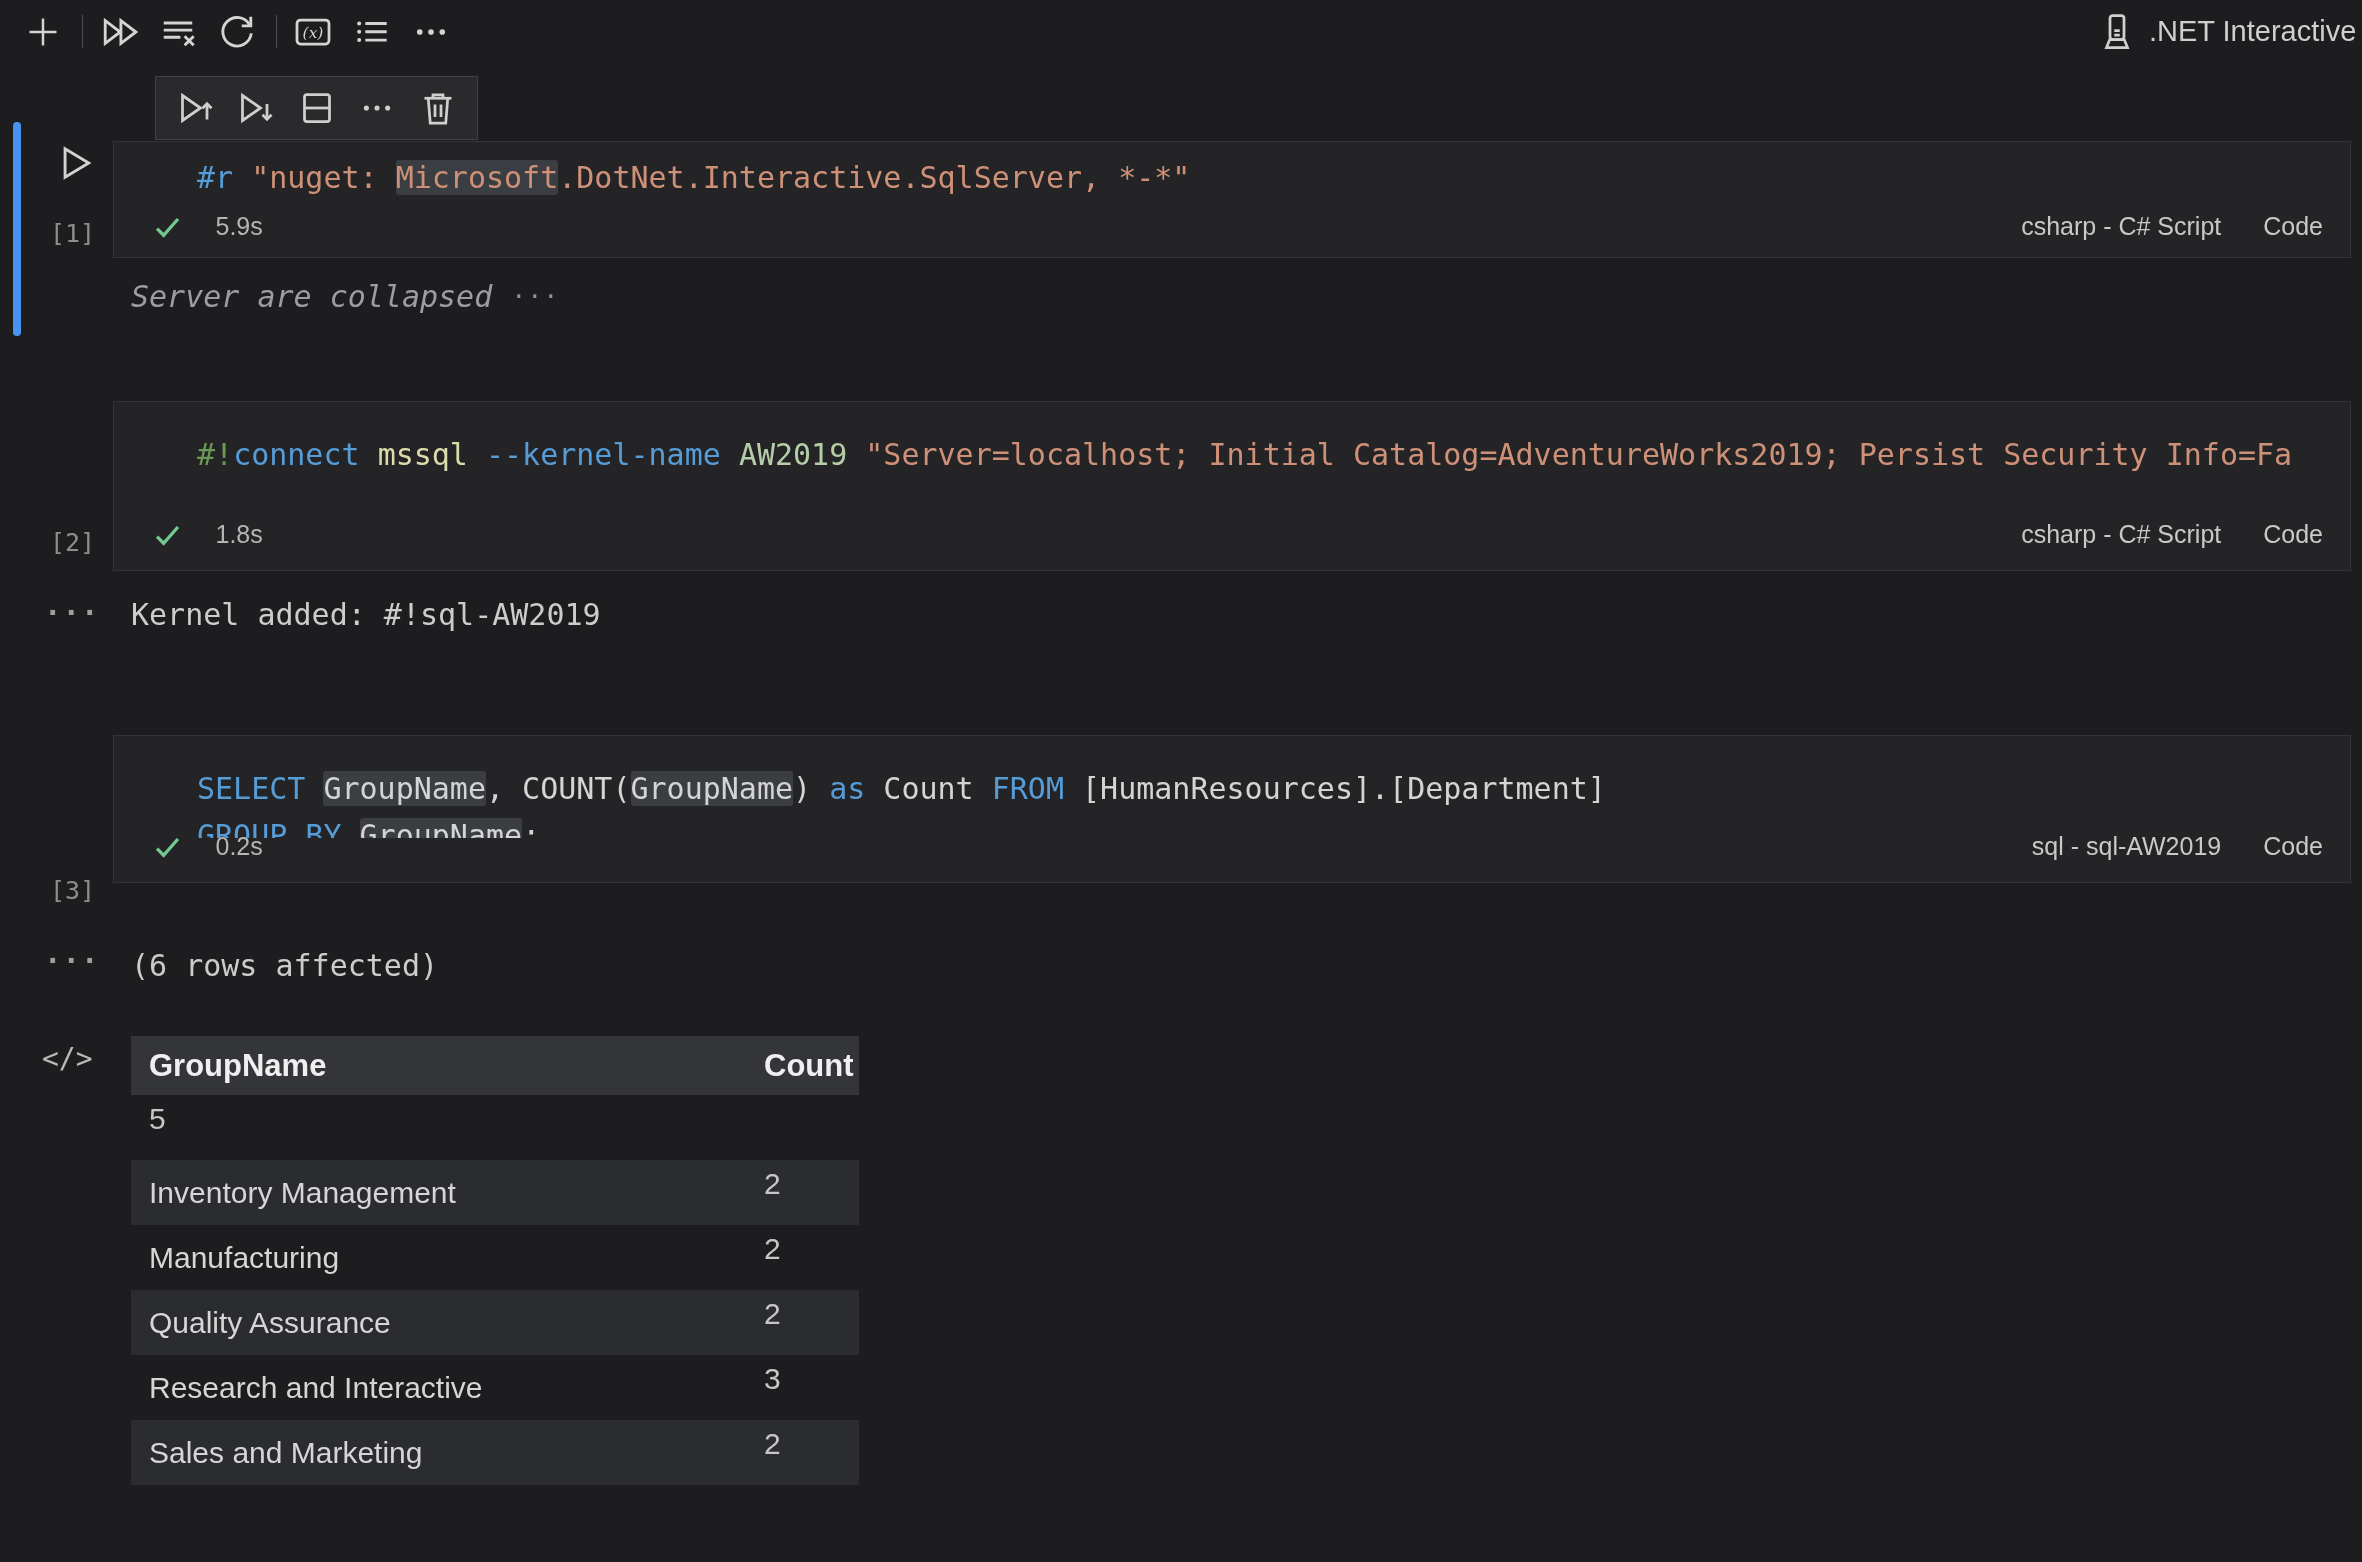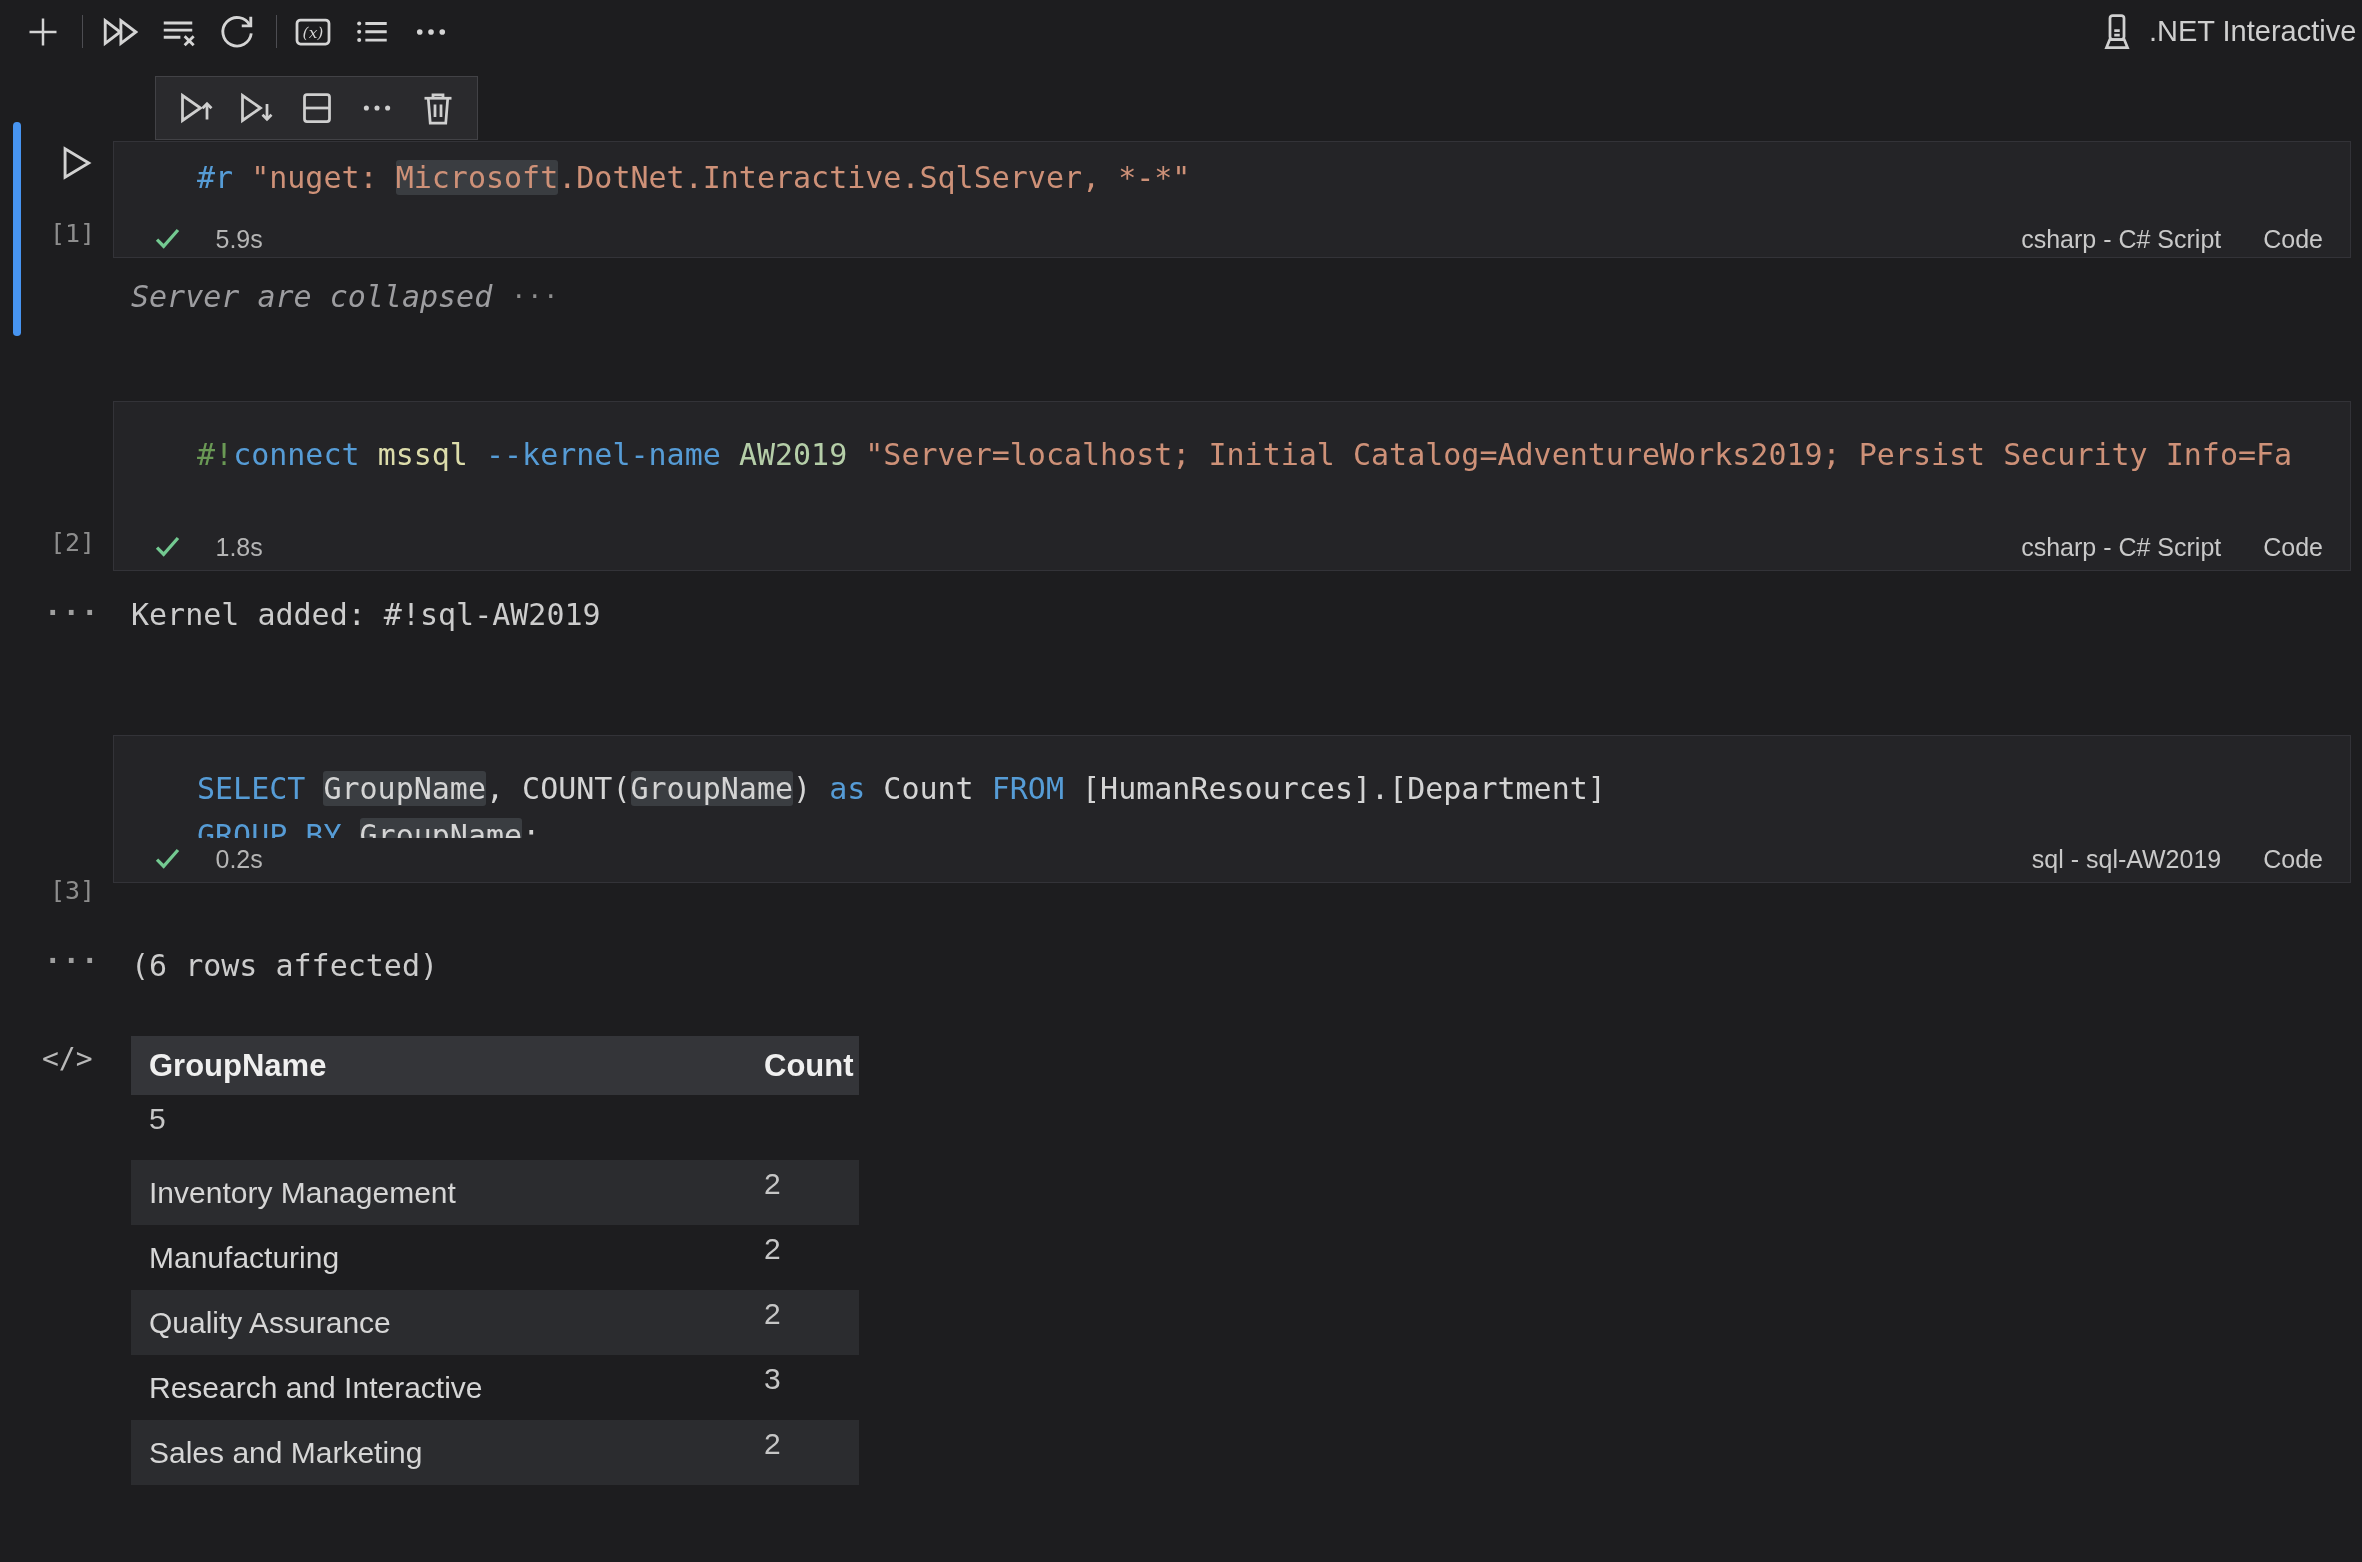--- a/index.html
+++ b/index.html
@@ -30,21 +30,21 @@
     background:#4794f0; border-radius:3.8px; }
 
   
   .cell { position:absolute; left:113px; width:2238px;
     background:#242427; border:1px solid #333338; }
   .code { position:absolute; left:83px; right:7.6px; top:0; bottom:44px; overflow:hidden;
     font-family:"DejaVu Sans Mono", monospace; font-size:30px; line-height:47px;
     white-space:pre; cursor:text; }
   .code .hl { background:#3a3d41; border-radius:3px; }
   .cell-status { position:absolute; left:0; right:0; height:42px;
-    display:flex; align-items:flex-end; padding:0 27px 0 38px; }
+    display:flex; align-items:flex-start; padding:0 27px 0 38px; }
   .dur { font-size:25px; color:#b5b5b5; margin-left:32.5px; }
   .status-right { margin-left:auto; display:flex; align-items:center; gap:42px; }
   .lang-label, .type-label { font-size:25px; color:#c9c9c9; cursor:pointer; white-space:nowrap; }
 
   
   .gutter-run { position:absolute; left:53px; top:140px; cursor:pointer; }
   .exec-label { position:absolute; left:44px; width:57px; text-align:center;
     font-family:"DejaVu Sans Mono", monospace; font-size:25px; color:#8d8d8d; }
   .out-more { position:absolute; left:44px; font-size:29px; font-weight:bold;
     color:#9f9f9f; letter-spacing:1px; cursor:pointer;

